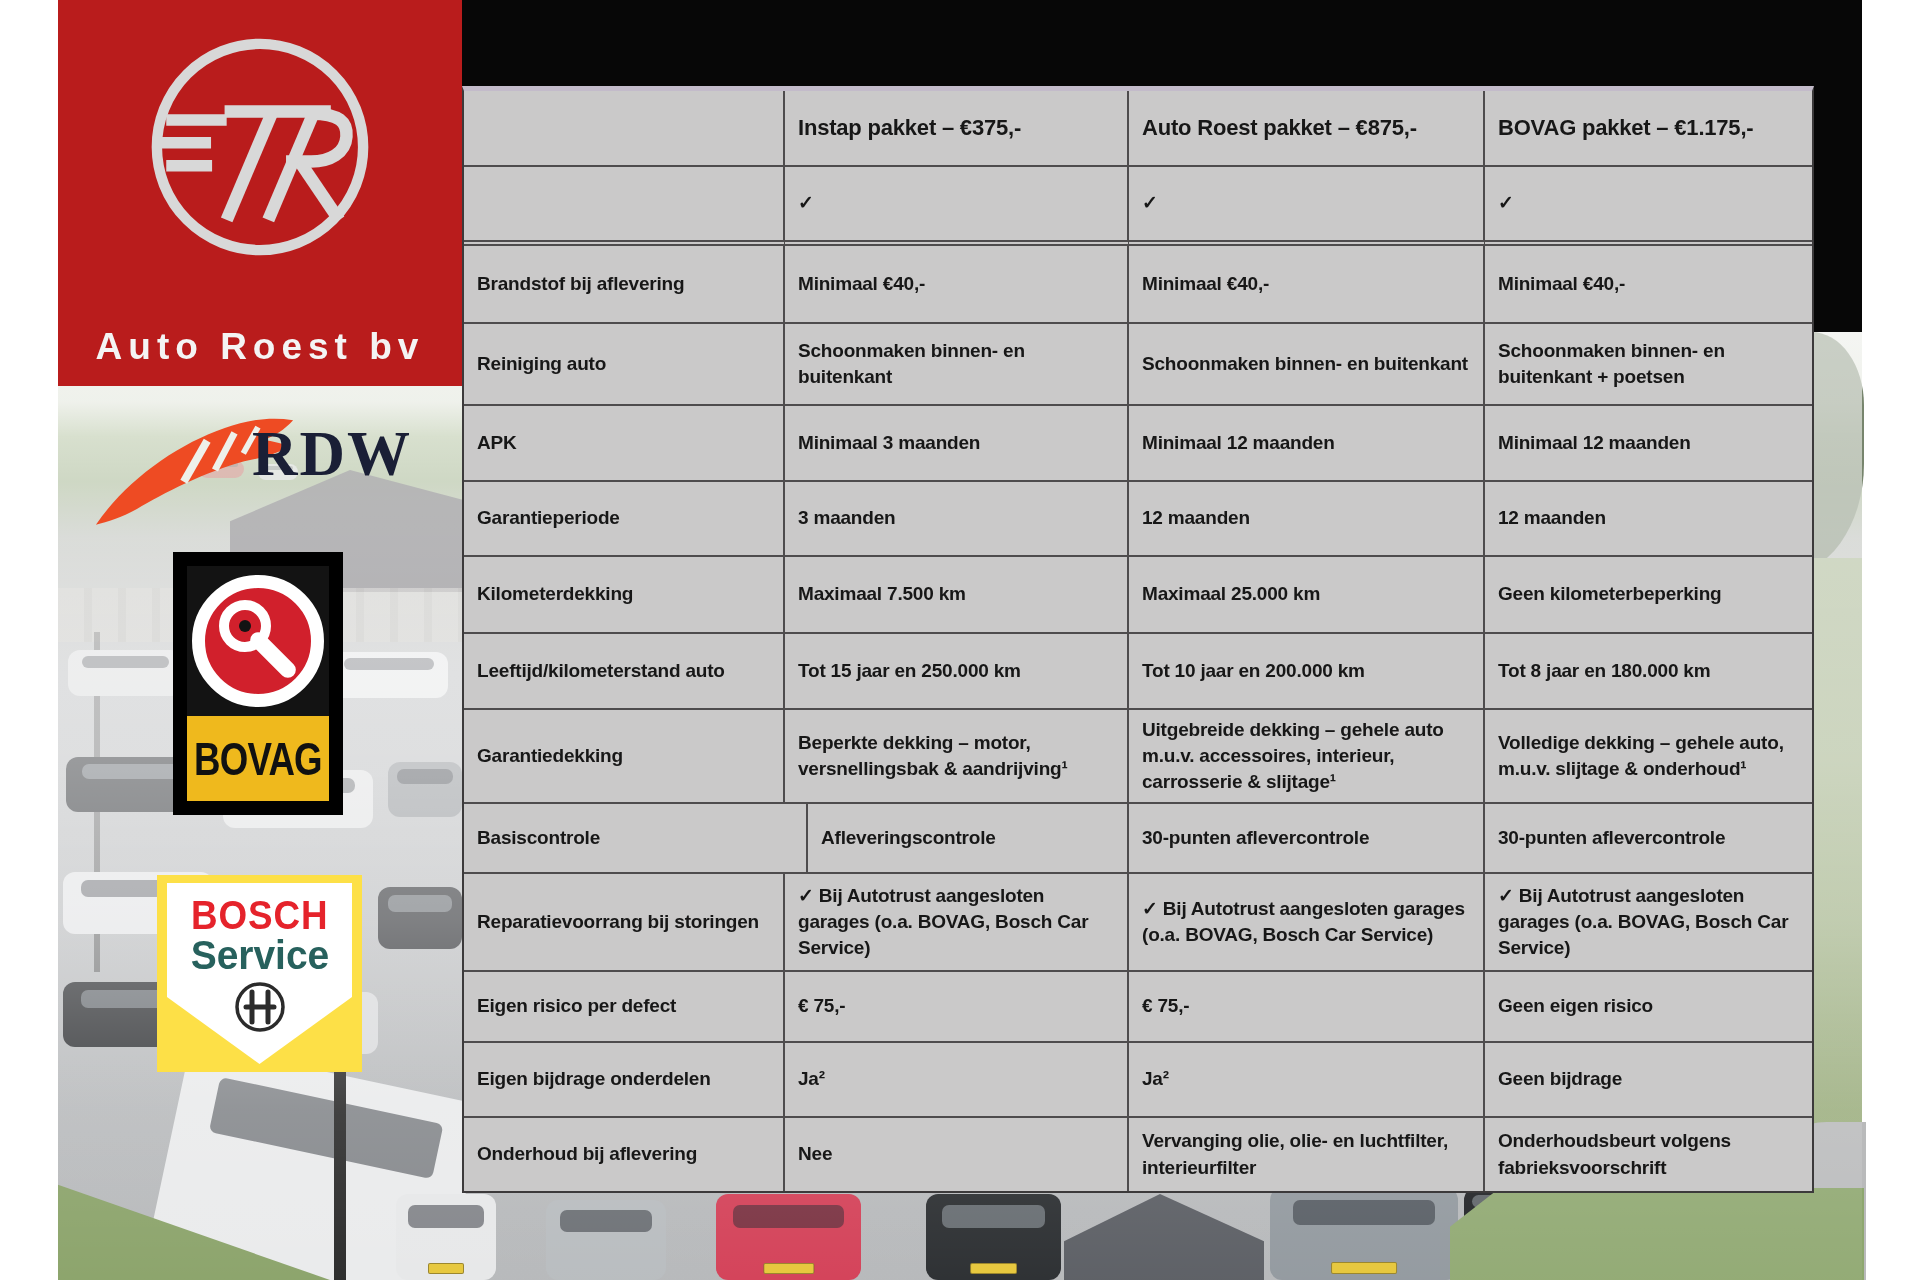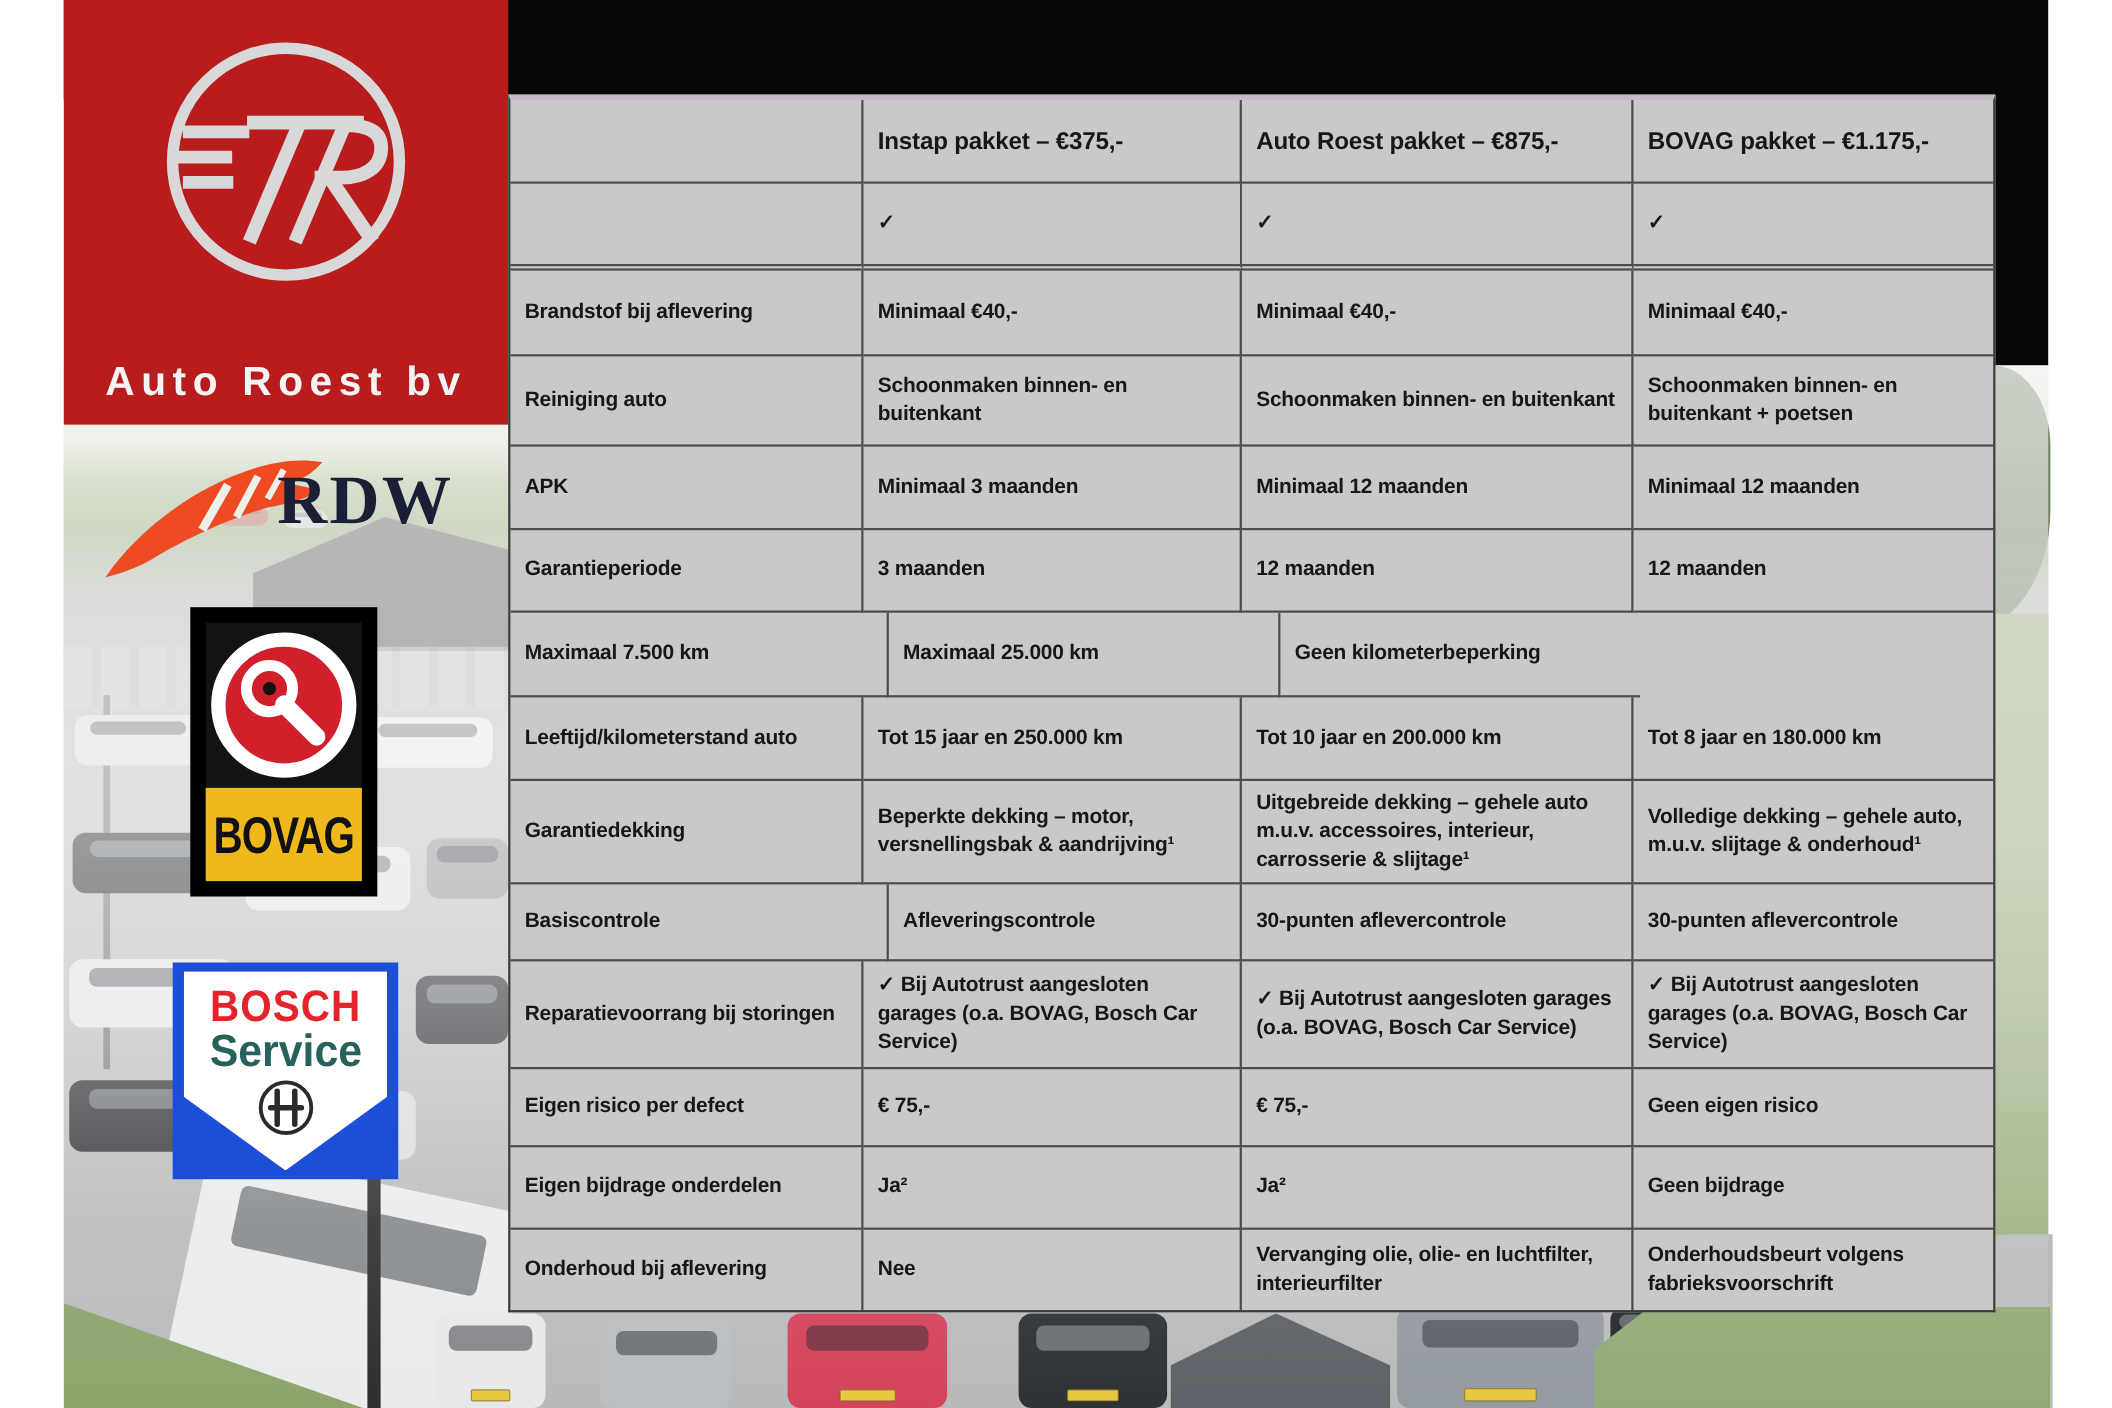--- a/index.html
+++ b/index.html
@@ -64,21 +64,21 @@
     border-radius:50%;}
   .bv-keyring::after{content:"";position:absolute;left:50%;top:50%;width:12px;height:12px;
     background:#131313;border-radius:50%;transform:translate(-50%,-50%);}
   .bv-keybar{position:absolute;left:60px;top:38px;width:16px;height:58px;background:#fff;
     border-radius:8px;transform:rotate(-45deg);}
   .bv-yellow{width:142px;height:85px;background:#efb91d;display:flex;align-items:center;
     justify-content:center;}
   .bv-word{font-size:47px;font-weight:800;color:#111;transform:scaleX(.78);letter-spacing:-1px;}
 
   
-  .logo-bosch{position:absolute;left:157px;top:875px;width:205px;height:197px;background:#1d4ed8;}
+  .logo-bosch{position:absolute;left:157px;top:875px;width:205px;height:197px;background:#fde047;}
   .bosch-shield{position:absolute;left:10px;top:8px;right:10px;bottom:8px;background:#fff;
     clip-path:polygon(0 0,100% 0,100% 63%,50% 100%,0 63%);
     display:flex;flex-direction:column;align-items:center;}
   .bosch-word{margin-top:10px;font-size:40px;font-weight:800;color:#e5232b;
     transform:scaleX(.92);letter-spacing:1px;}
   .bosch-service{font-size:41px;font-weight:700;color:#27615d;margin-top:-6px;
     transform:scaleX(.95);}
 
   
   .pkg-table{position:absolute;left:462px;top:86px;width:1352px;background:#cac9c9;
@@ -228,20 +228,21 @@
     </div>
 
     <div class="t-row" style="height:75px">
       <div class="t-cell c0">Garantieperiode</div>
       <div class="t-cell c1">3 maanden</div>
       <div class="t-cell c2">12 maanden</div>
       <div class="t-cell c3">12 maanden</div>
     </div>
 
     <div class="t-row" style="height:77px">
+      <div class="t-cell c0">Kilometerdekking</div>
       <div class="t-cell c1">Maximaal 7.500 km</div>
       <div class="t-cell c2">Maximaal 25.000 km</div>
       <div class="t-cell c3">Geen kilometerbeperking</div>
     </div>
 
     <div class="t-row" style="height:76px">
       <div class="t-cell c0">Leeftijd/kilometerstand auto</div>
       <div class="t-cell c1">Tot 15 jaar en 250.000 km</div>
       <div class="t-cell c2">Tot 10 jaar en 200.000 km</div>
       <div class="t-cell c3">Tot 8 jaar en 180.000 km</div>

